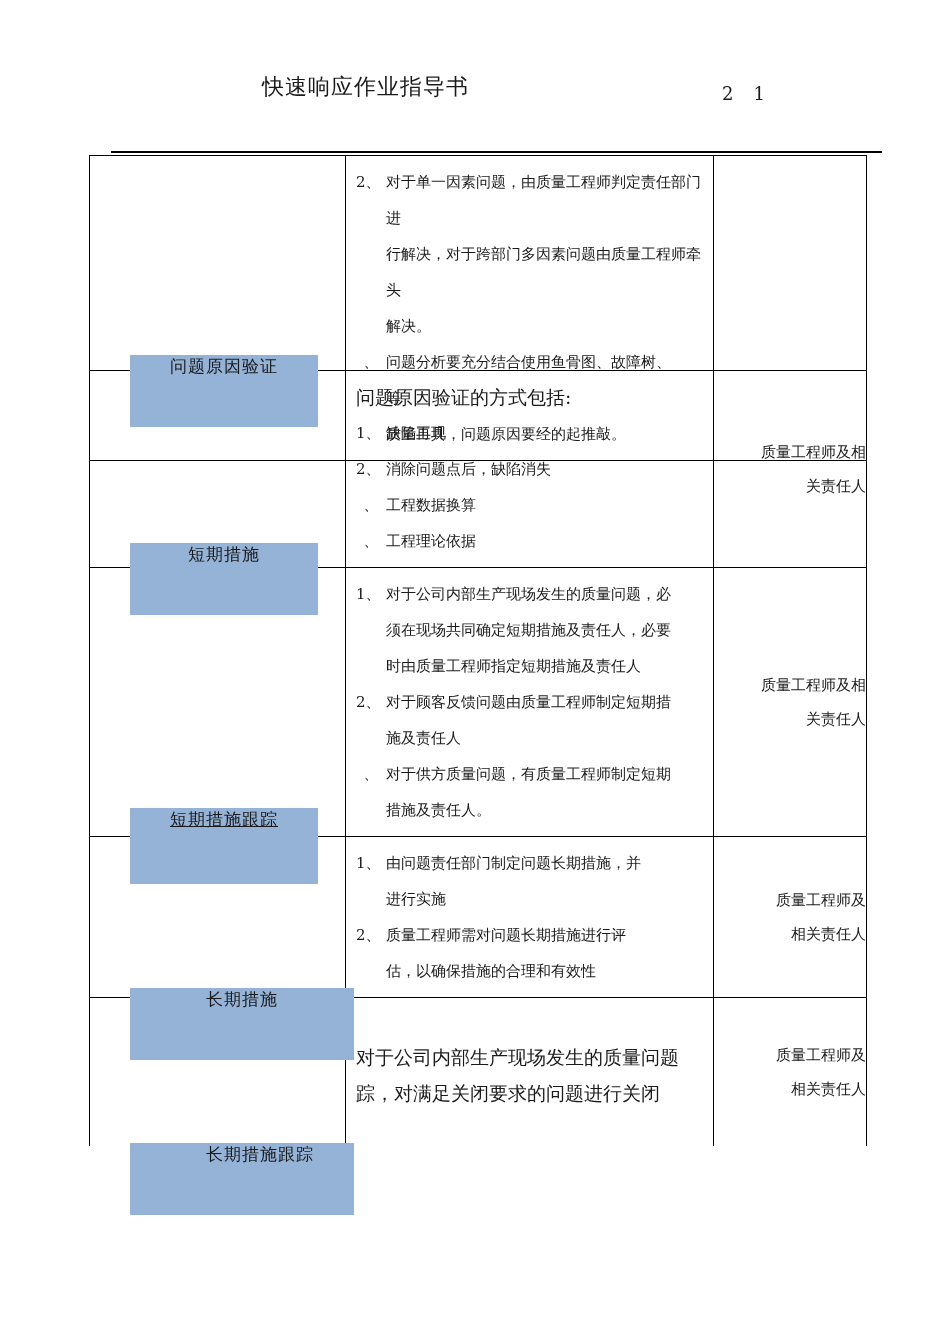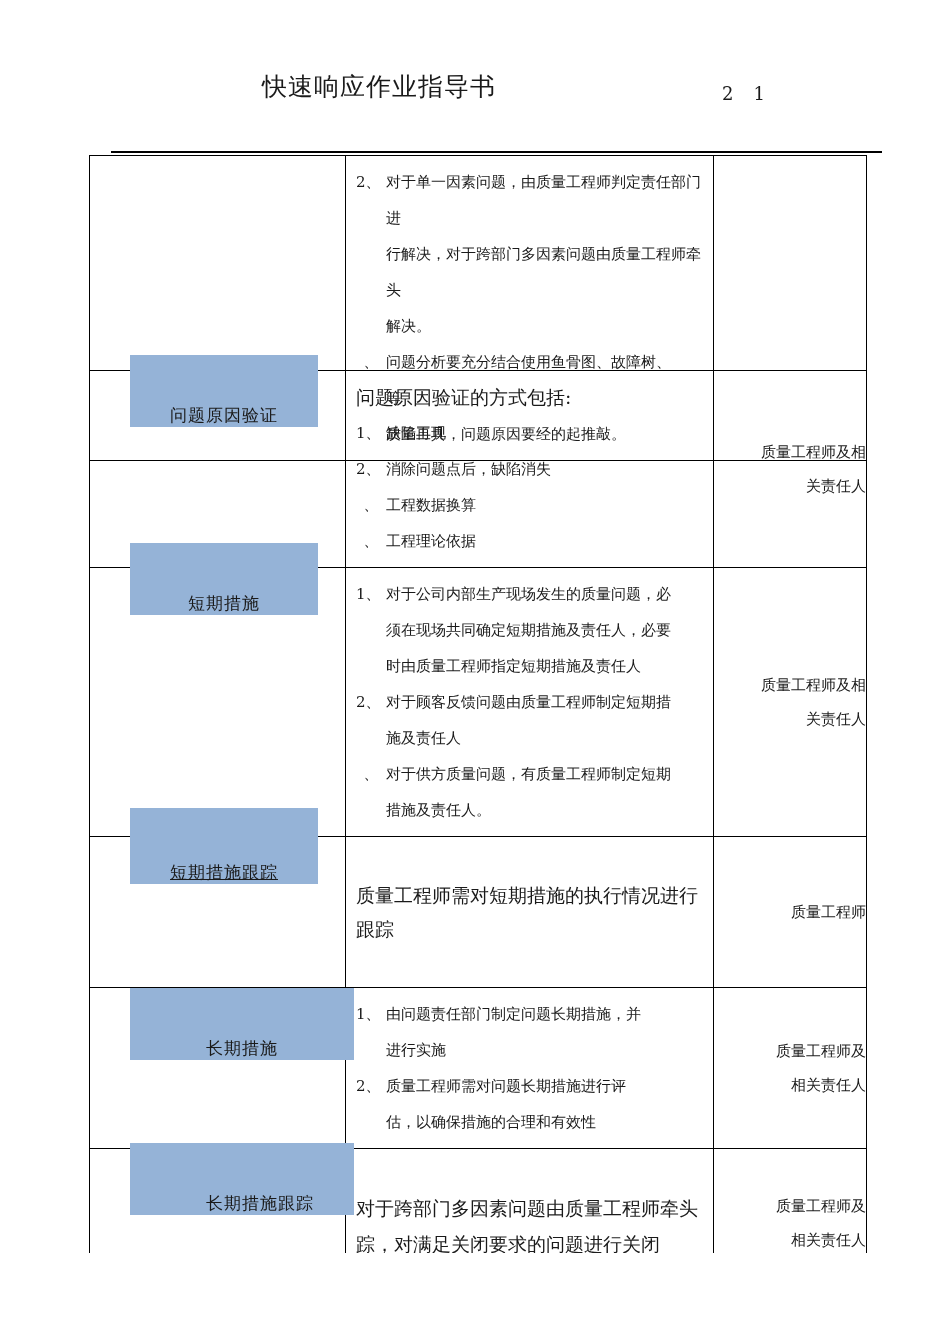--- a/index.html
+++ b/index.html
@@ -21,21 +21,21 @@
     position: absolute;
     left: 0;
     top: 70px;
     width: 950px;
     height: 50px;
   }
   #doc-title {
     position: absolute;
     left: 262px;
     top: 0px;
-    font-size: 25px;
+    font-size: 22px;
     letter-spacing: 1px;
     white-space: nowrap;
     line-height: 34px;
   }
   #page-marker {
     position: absolute;
     left: 722px;
     top: 10px;
     font-size: 18px;
     white-space: nowrap;
@@ -126,21 +126,21 @@
     text-align: right;
     line-height: 34px;
   }
 
   
   .blue-label {
     position: absolute;
     background: #95B3D7;
     color: #1a1a1a;
     display: flex;
-    align-items: flex-end;
+    align-items: flex-start;
     justify-content: center;
     font-size: 17px;
     letter-spacing: 1px;
     z-index: 5;
     font-family: "DejaVu Serif", "Liberation Serif", serif;
   }
 
   #blue-1 { left: 130px; top: 355px;  width: 188px; height: 72px; }
   #blue-2 { left: 130px; top: 543px;  width: 188px; height: 72px; }
   #blue-3 { left: 130px; top: 808px;  width: 188px; height: 76px; text-decoration: underline; }
@@ -266,33 +266,20 @@
       </div>
     </td>
     <td class="c3">
       <div class="center-text">
         <div>质量工程师及相</div>
         <div>关责任人</div>
       </div>
     </td>
   </tr>
 
-  <tr>
-    <td class="c1" style="height:150px;"></td>
-    <td class="c2">
-      <div class="cell-pad">
-        <div class="para tight">质量工程师需对短期措施的执行情况进行跟踪</div>
-      </div>
-    </td>
-    <td class="c3">
-      <div class="center-text">
-        <div>质量工程师</div>
-      </div>
-    </td>
-  </tr>
 
   <tr>
     <td class="c1" style="height:150px;"></td>
     <td class="c2">
       <div class="cell-pad">
         <ul class="plain-list">
           <li class="li-row">
             <span class="li-mark">1、</span>
             <span class="li-body">
               <span class="cont">由问题责任部门制定问题长期措施，并</span>
@@ -314,21 +301,21 @@
         <div>质量工程师及</div>
         <div>相关责任人</div>
       </div>
     </td>
   </tr>
 
   <tr>
     <td class="c1 no-bottom" style="height:148px;"></td>
     <td class="c2 no-bottom">
       <div class="cell-pad" style="padding-top:14px;">
-        <div class="para">对于跨部门多因素问题由质量工程师牵头</div>
+        <div class="para">对于公司内部生产现场发生的质量问题</div>
         <div class="para">踪，对满足关闭要求的问题进行关闭</div>
       </div>
     </td>
     <td class="c3 no-bottom">
       <div class="center-text">
         <div>质量工程师及</div>
         <div>相关责任人</div>
       </div>
     </td>
   </tr>

